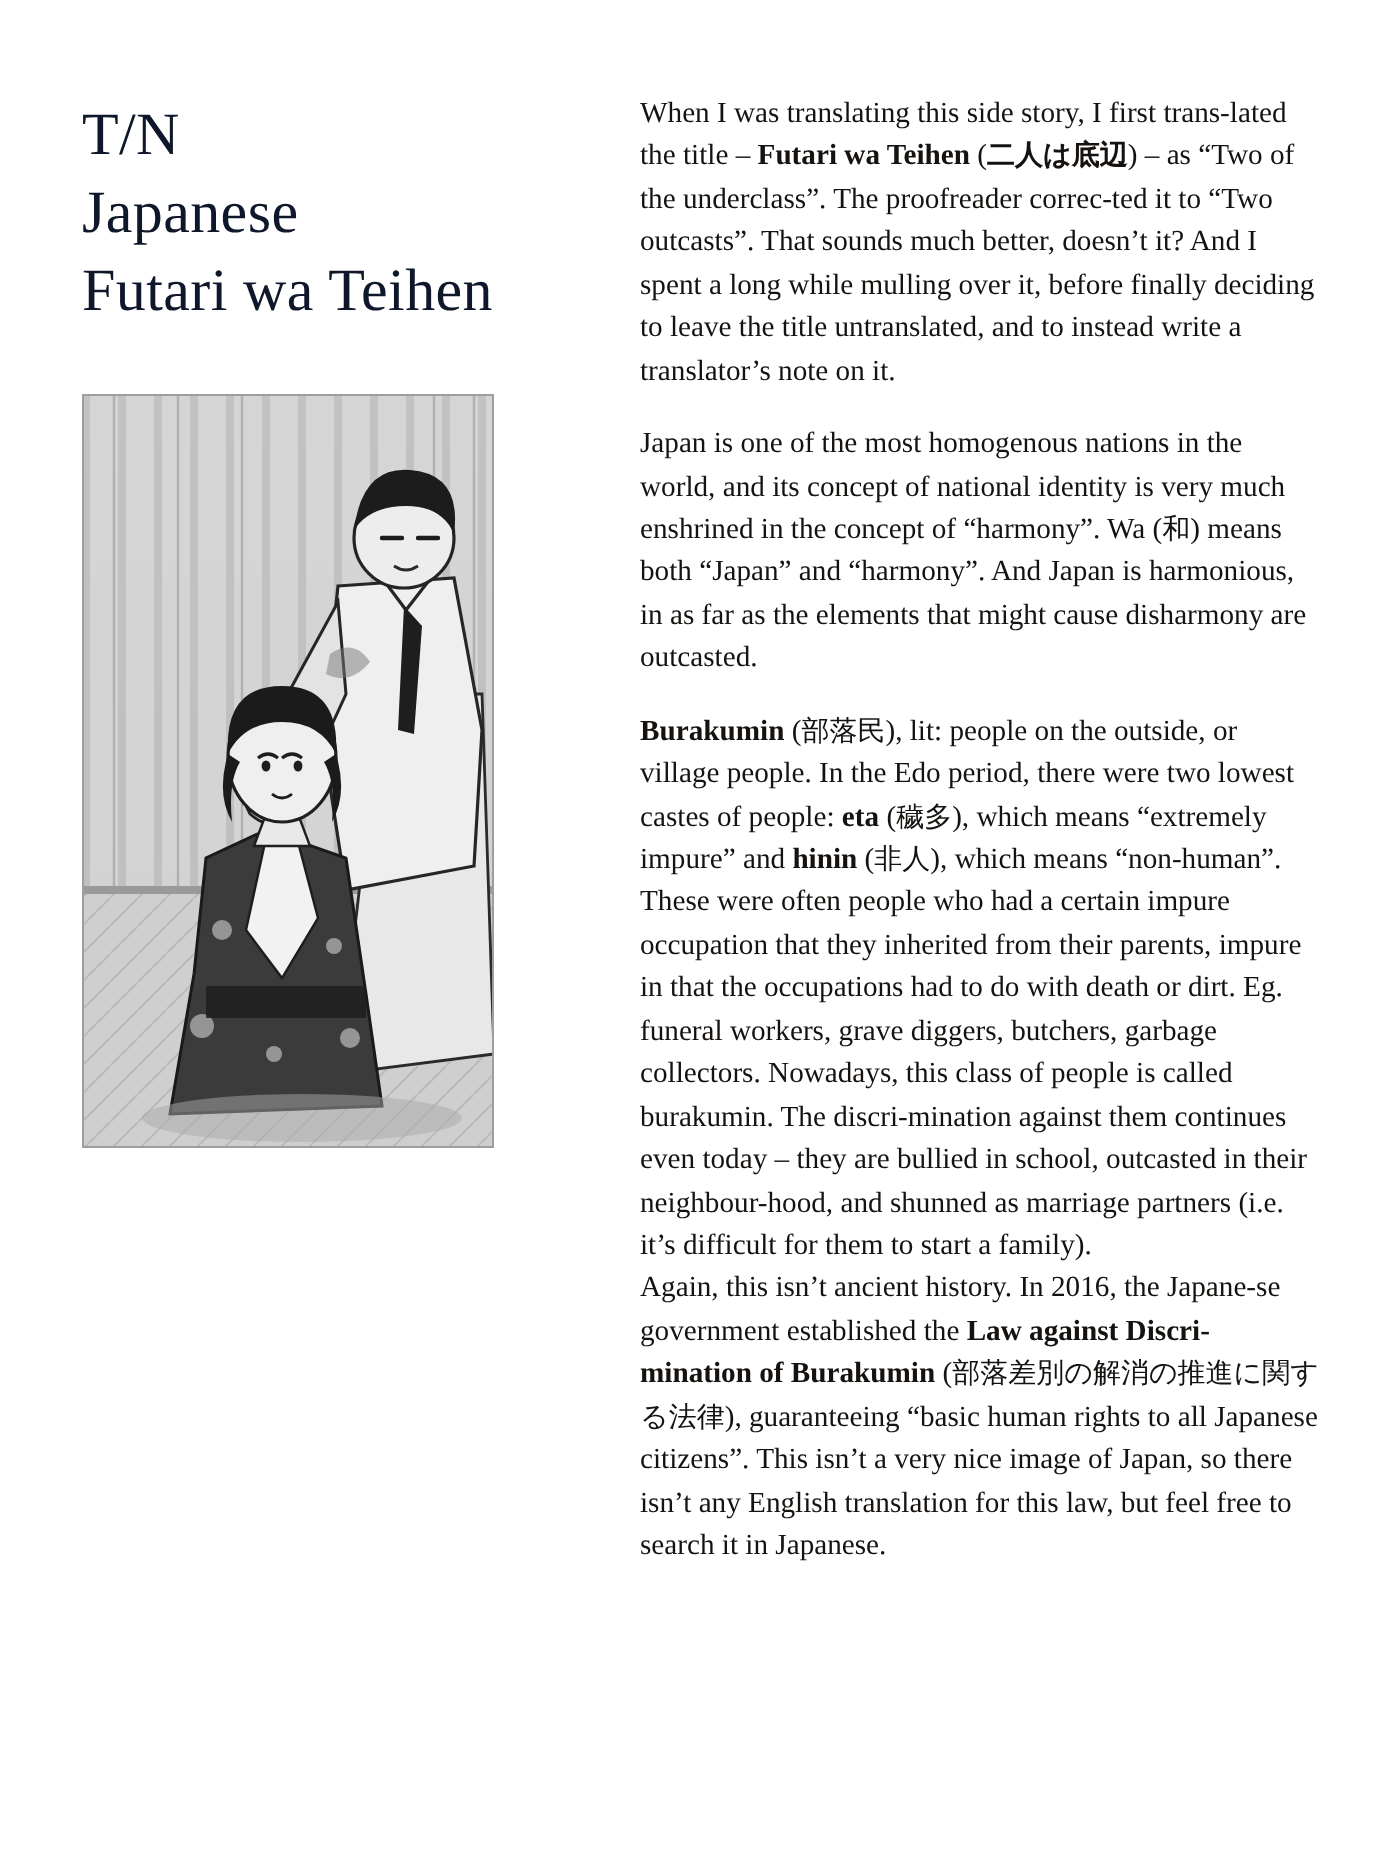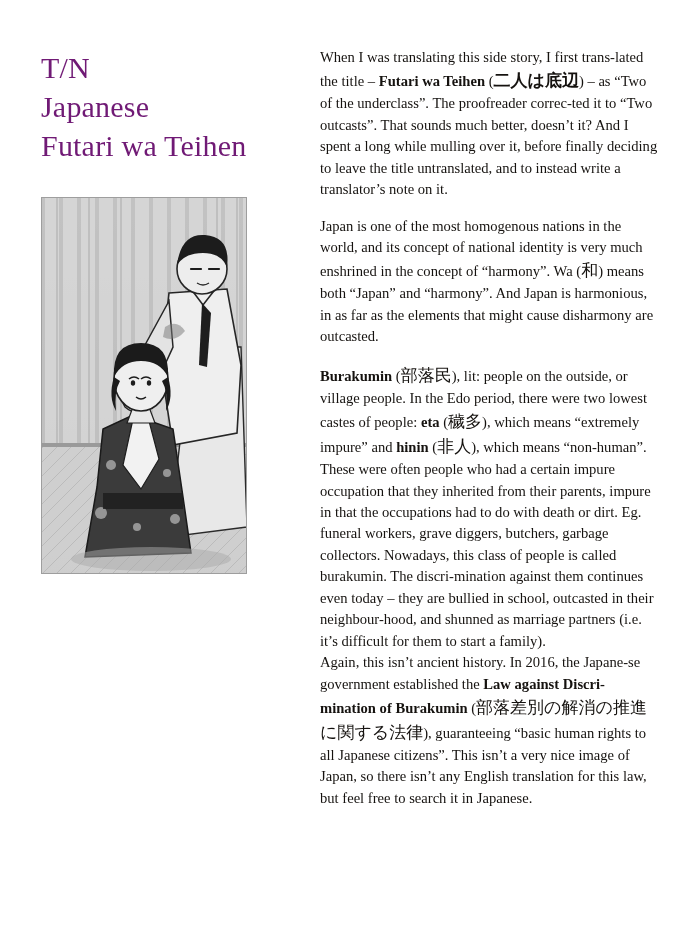--- a/index.html
+++ b/index.html
@@ -25,21 +25,21 @@
   .left-col {
     position: absolute;
     left: 41px;
     top: 48px;
     width: 250px;
   }
   .title-block {
     font-family: "Liberation Serif", serif;
     font-size: 30px;
     line-height: 1.30;
-    color: #701a75;
+    color: #0f172a;
     letter-spacing: 0.2px;
   }
   .title-line { display: block; white-space: pre; }
 
   
   .illustration {
     position: absolute;
     left: 41px;
     top: 197px;
     width: 206px;
@@ -59,21 +59,21 @@
     font-size: 14.6px;
     line-height: 1.47;
     color: #15120f;
     text-align: left;
   }
   .para { margin: 0 0 15px 0; }
   .para.tight { margin-bottom: 0; }
   .para:last-child { margin-bottom: 0; }
   b { font-weight: bold; }
   i { font-style: italic; }
-  .jp { font-family: "DejaVu Sans", sans-serif; font-size: 17px; }
+  .jp { font-family: "DejaVu Sans", sans-serif; font-size: 14px; }
 </style>
 </head>
 <body>
 
 <div class="page">
 
   <div class="left-col">
     <div class="title-block">
       <span class="title-line">T/N</span>
       <span class="title-line">Japanese</span>

